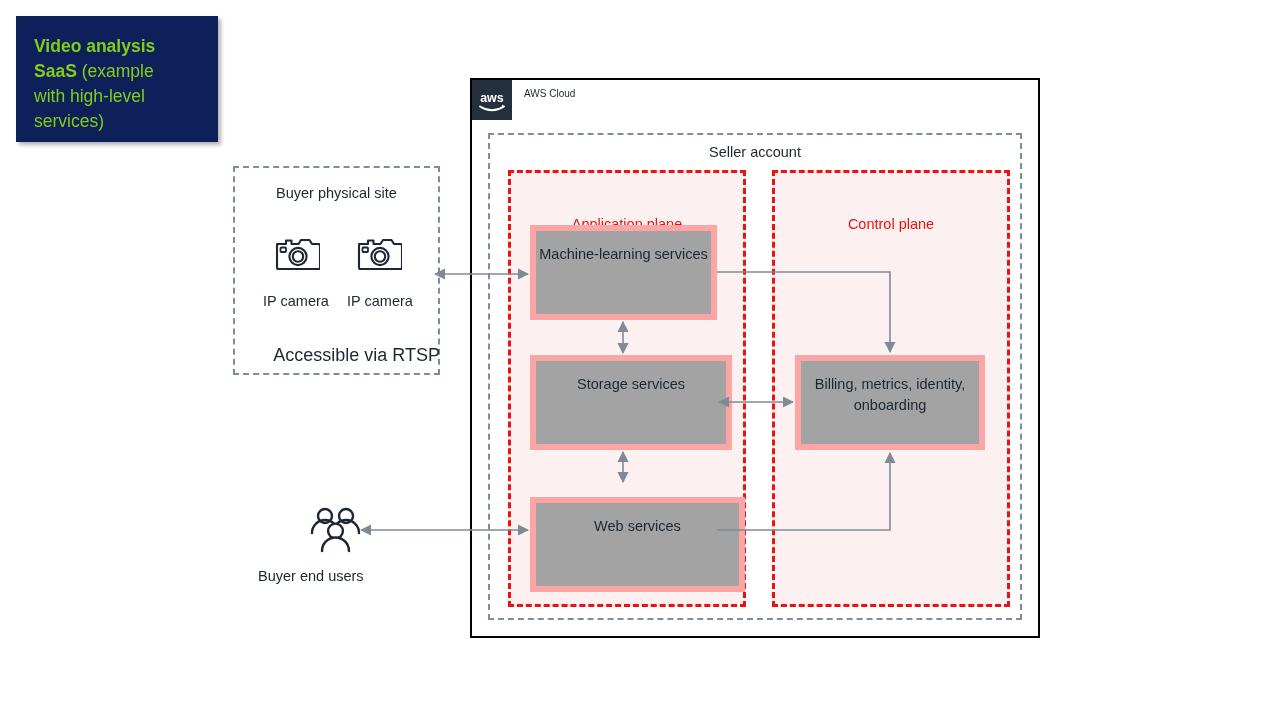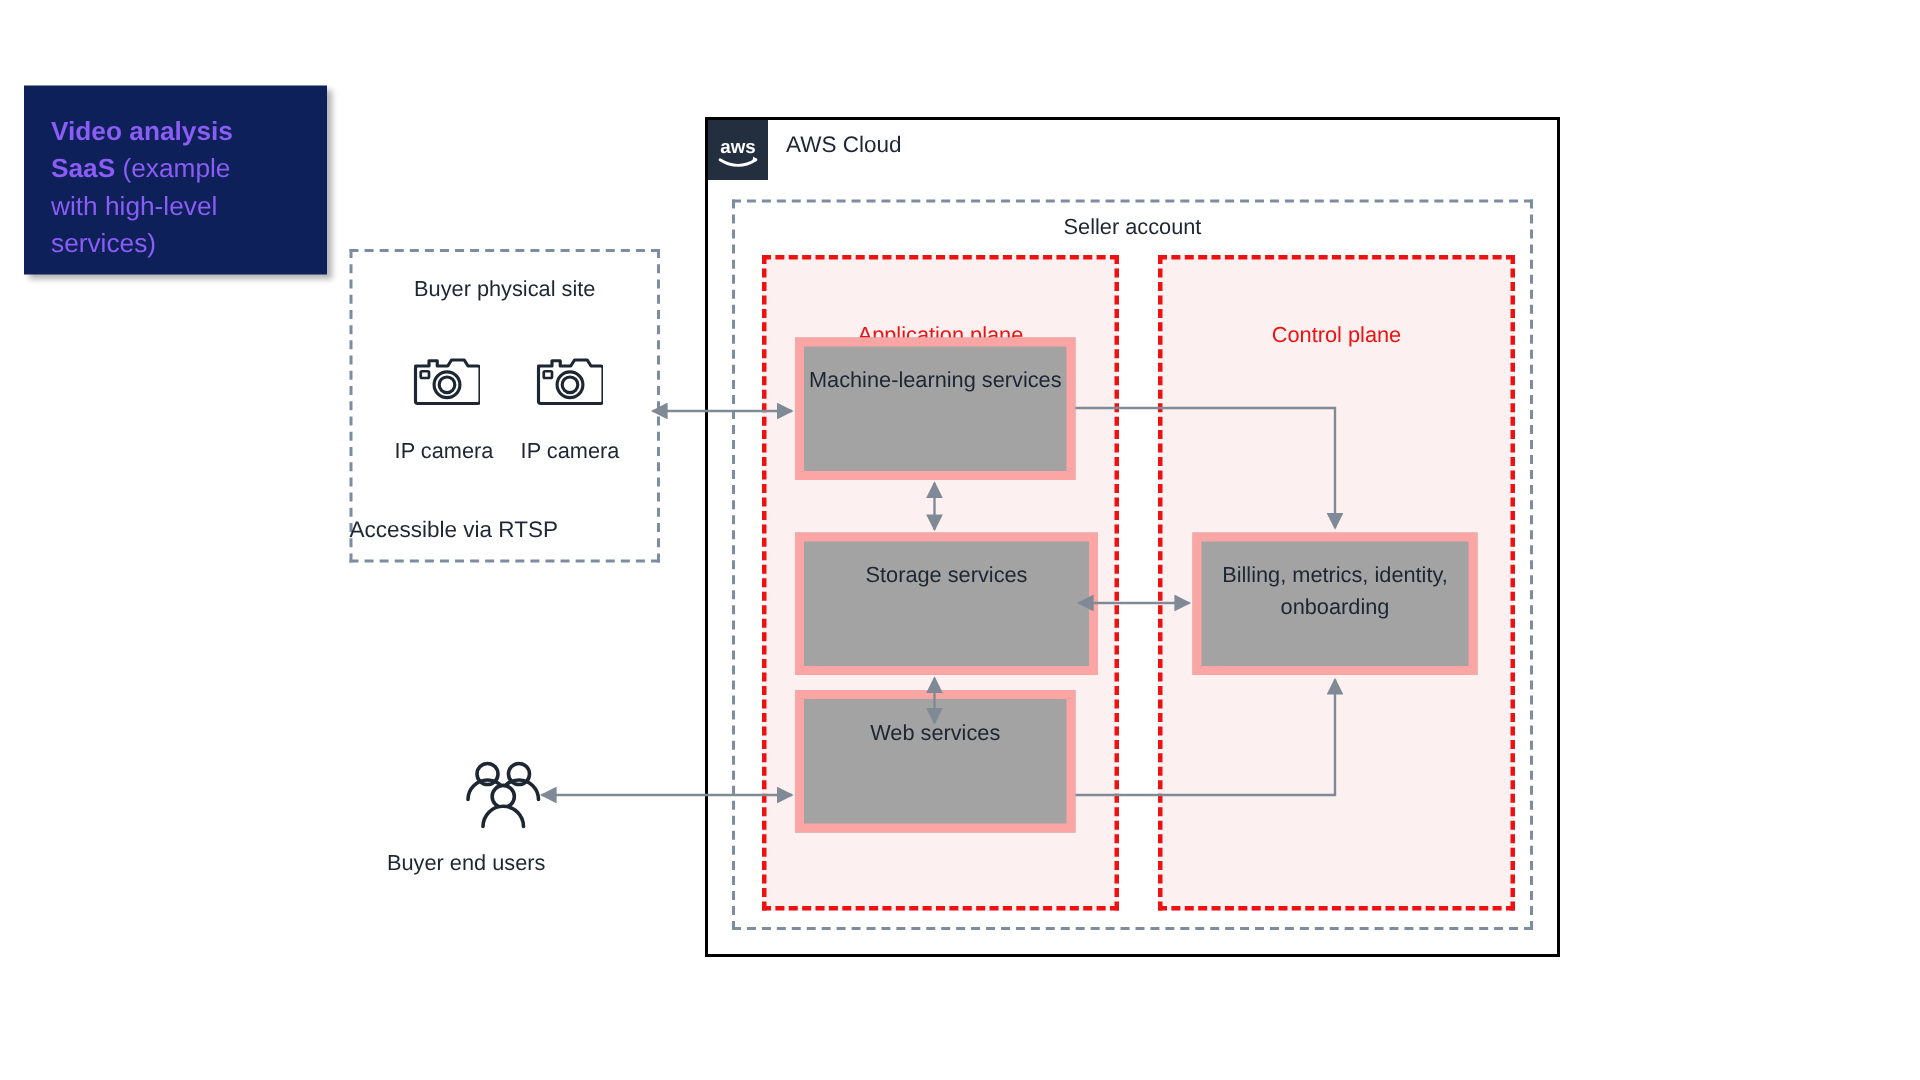--- a/index.html
+++ b/index.html
@@ -20,24 +20,23 @@
   #title-card {
     position: absolute;
     left: 16px;
     top: 16px;
     width: 202px;
     height: 126px;
     background: #0d2059;
     box-shadow: 3px 3px 4px rgba(0,0,0,0.30);
     box-sizing: border-box;
     padding: 18px 16px 0 18px;
-    color: #8b5cf6;
+    color: #84cc16;
     font-size: 17.5px;
     line-height: 25px;
-    margin-top: 41px;
   }
   #title-card .strong { font-weight: bold; }
 
   
   .abs { position: absolute; box-sizing: border-box; }
 
   #aws-cloud {
     left: 470px;
     top: 78px;
     width: 570px;
@@ -49,21 +48,21 @@
     left: 472px;
     top: 80px;
     width: 40px;
     height: 40px;
     background: #232f3e;
   }
   #aws-logo svg { display: block; }
   #aws-cloud-label {
     left: 524px;
     top: 88px;
-    font-size: 15px;
+    font-size: 10px;
     color: #1d2733;
     white-space: nowrap;
   }
 
   #seller-account {
     left: 488px;
     top: 133px;
     width: 534px;
     height: 487px;
     border: 2px dashed #7d8da1;
@@ -97,41 +96,41 @@
     border: 6px solid #fca5a5;
     background: #a3a3a3;
     font-size: 14.5px;
     line-height: 21px;
     text-align: center;
     padding-top: 13px;
     color: #1d2733;
   }
   #ml-services      { left: 530px; top: 225px; width: 187px; height: 95px; }
   #storage-services { left: 530px; top: 355px; width: 202px; height: 95px; }
-  #web-services     { left: 530px; top: 460px; width: 187px; height: 95px; }
+  #web-services     { left: 530px; top: 497px; width: 215px; height: 95px; }
   #billing-services { left: 795px; top: 355px; width: 190px; height: 95px; }
 
   
   #buyer-site {
     left: 233px;
     top: 166px;
     width: 207px;
     height: 209px;
     border: 2px dashed #7d8da1;
   }
   #buyer-site-label {
     left: 233px; top: 185px; width: 207px;
     text-align: center; font-size: 14.5px;
   }
   .camera-icon { width: 46px; height: 40px; }
   #camera-1 { left: 274px; top: 233px; }
   #camera-2 { left: 356px; top: 233px; }
   #camera-1-label { left: 246px; top: 293px; width: 100px; text-align: center; font-size: 14.5px; }
   #camera-2-label { left: 330px; top: 293px; width: 100px; text-align: center; font-size: 14.5px; }
-  #rtsp-label { left: 233px; top: 345px; width: 207px; text-align: left; font-size: 15px; }
+  #rtsp-label { left: 233px; top: 345px; width: 207px; text-align: right; font-size: 18px; }
 
   
   #end-users-icon { left: 310px; top: 506px; width: 52px; height: 48px; }
   #end-users-label { left: 258px; top: 568px; width: 155px; font-size: 14.5px; }
 
   
   #connectors {
     position: absolute;
     left: 0; top: 0;
     width: 1280px; height: 720px;

